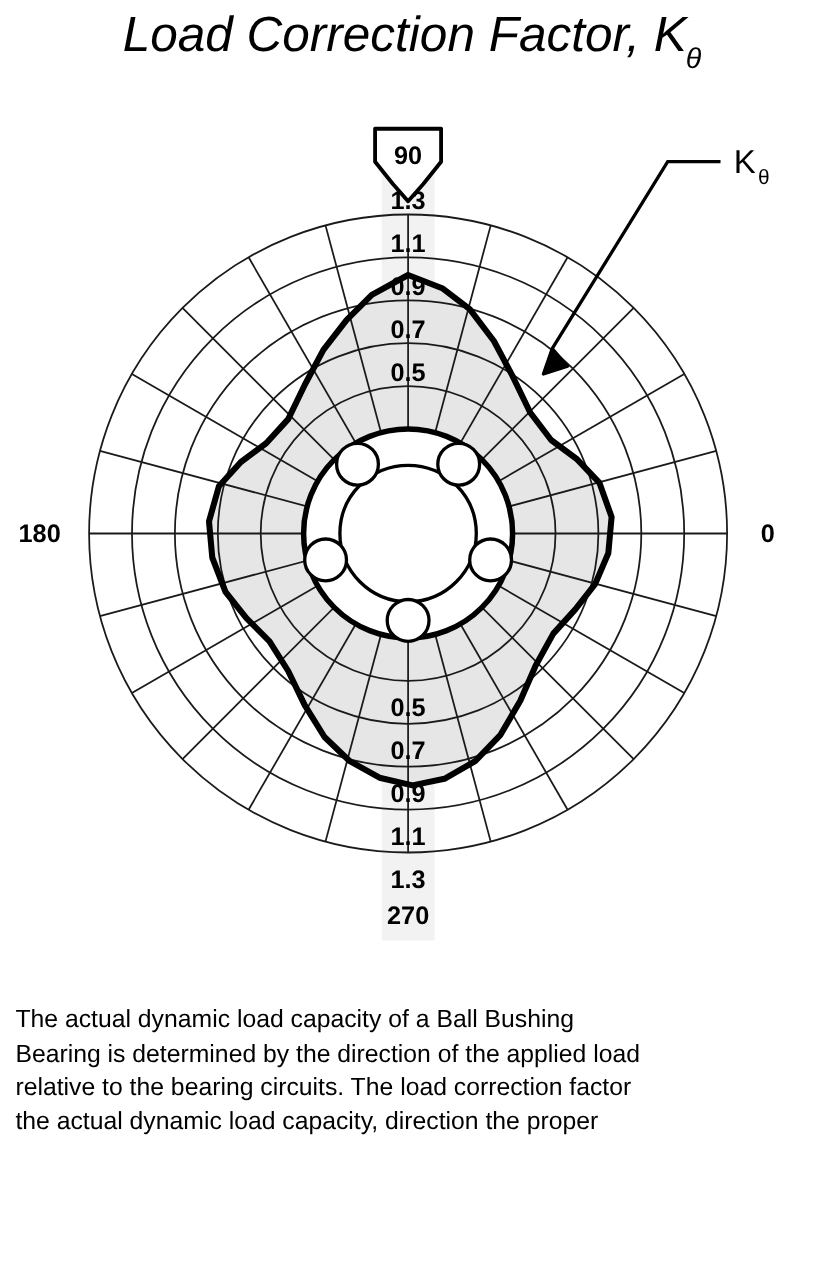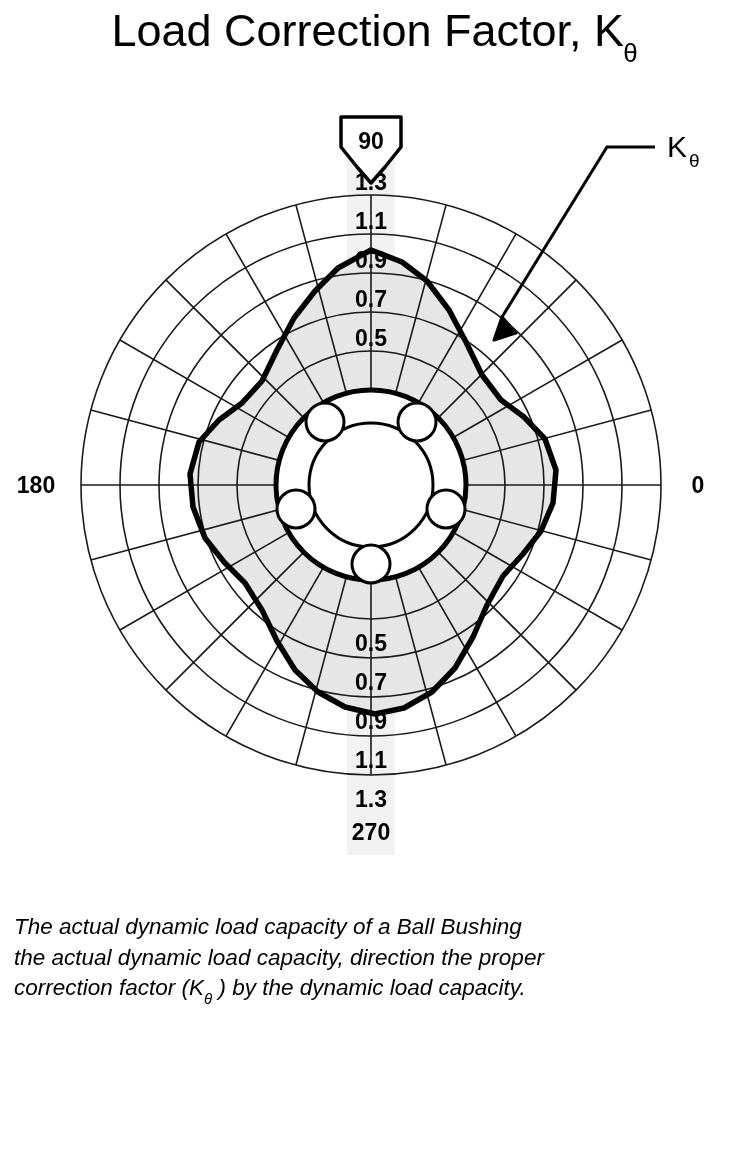--- a/index.html
+++ b/index.html
@@ -20,20 +20,21 @@
     position: absolute;
     top: 2px;
     left: 0;
     width: 750px;
     text-align: center;
     font-size: 45px;
     font-weight: 400;
     letter-spacing: 0px;
     line-height: 58px;
     white-space: nowrap;
+    font-style: italic;
   }
   #title .sub {
     font-size: 26px;
     vertical-align: sub;
     position: relative;
     top: 6px;
     left: -1px;
   }
 
   #chart-area {
@@ -72,21 +73,20 @@
   }
 
   #caption {
     position: absolute;
     top: 912px;
     left: 14px;
     width: 726px;
     font-size: 22.5px;
     line-height: 30.5px;
     color: #000000;
-    font-style: italic;
   }
   #caption .sub {
     font-size: 15px;
     vertical-align: sub;
     position: relative;
     top: 3px;
   }
 </style>
 </head>
 <body>
@@ -194,15 +194,16 @@
       <path d="M 655,52 L 607,52 L 502,222" fill="none" stroke="#000000" stroke-width="3"></path>
       <path d="M 502,222 L 494,245 L 516,238 Z" fill="#000000" stroke="#000000" stroke-width="3" stroke-linejoin="round"></path>
     </g>
     <text class="callout-label" x="667" y="62">K</text>
     <text class="callout-sub" x="689" y="72">θ</text>
   </svg>
 </div>
 
 <div id="caption">
   <div>The actual dynamic load capacity of a Ball Bushing</div>
+  <div>Bearing is determined by the direction of the applied load</div>
+  <div>relative to the bearing circuits. The load correction factor</div>
   <div>the actual dynamic load capacity, direction the proper</div>
-  <div><span>correction factor (K</span><span class="sub">θ</span><span> ) by the dynamic load capacity.</span></div>
 </div>
 
 </body></html>

